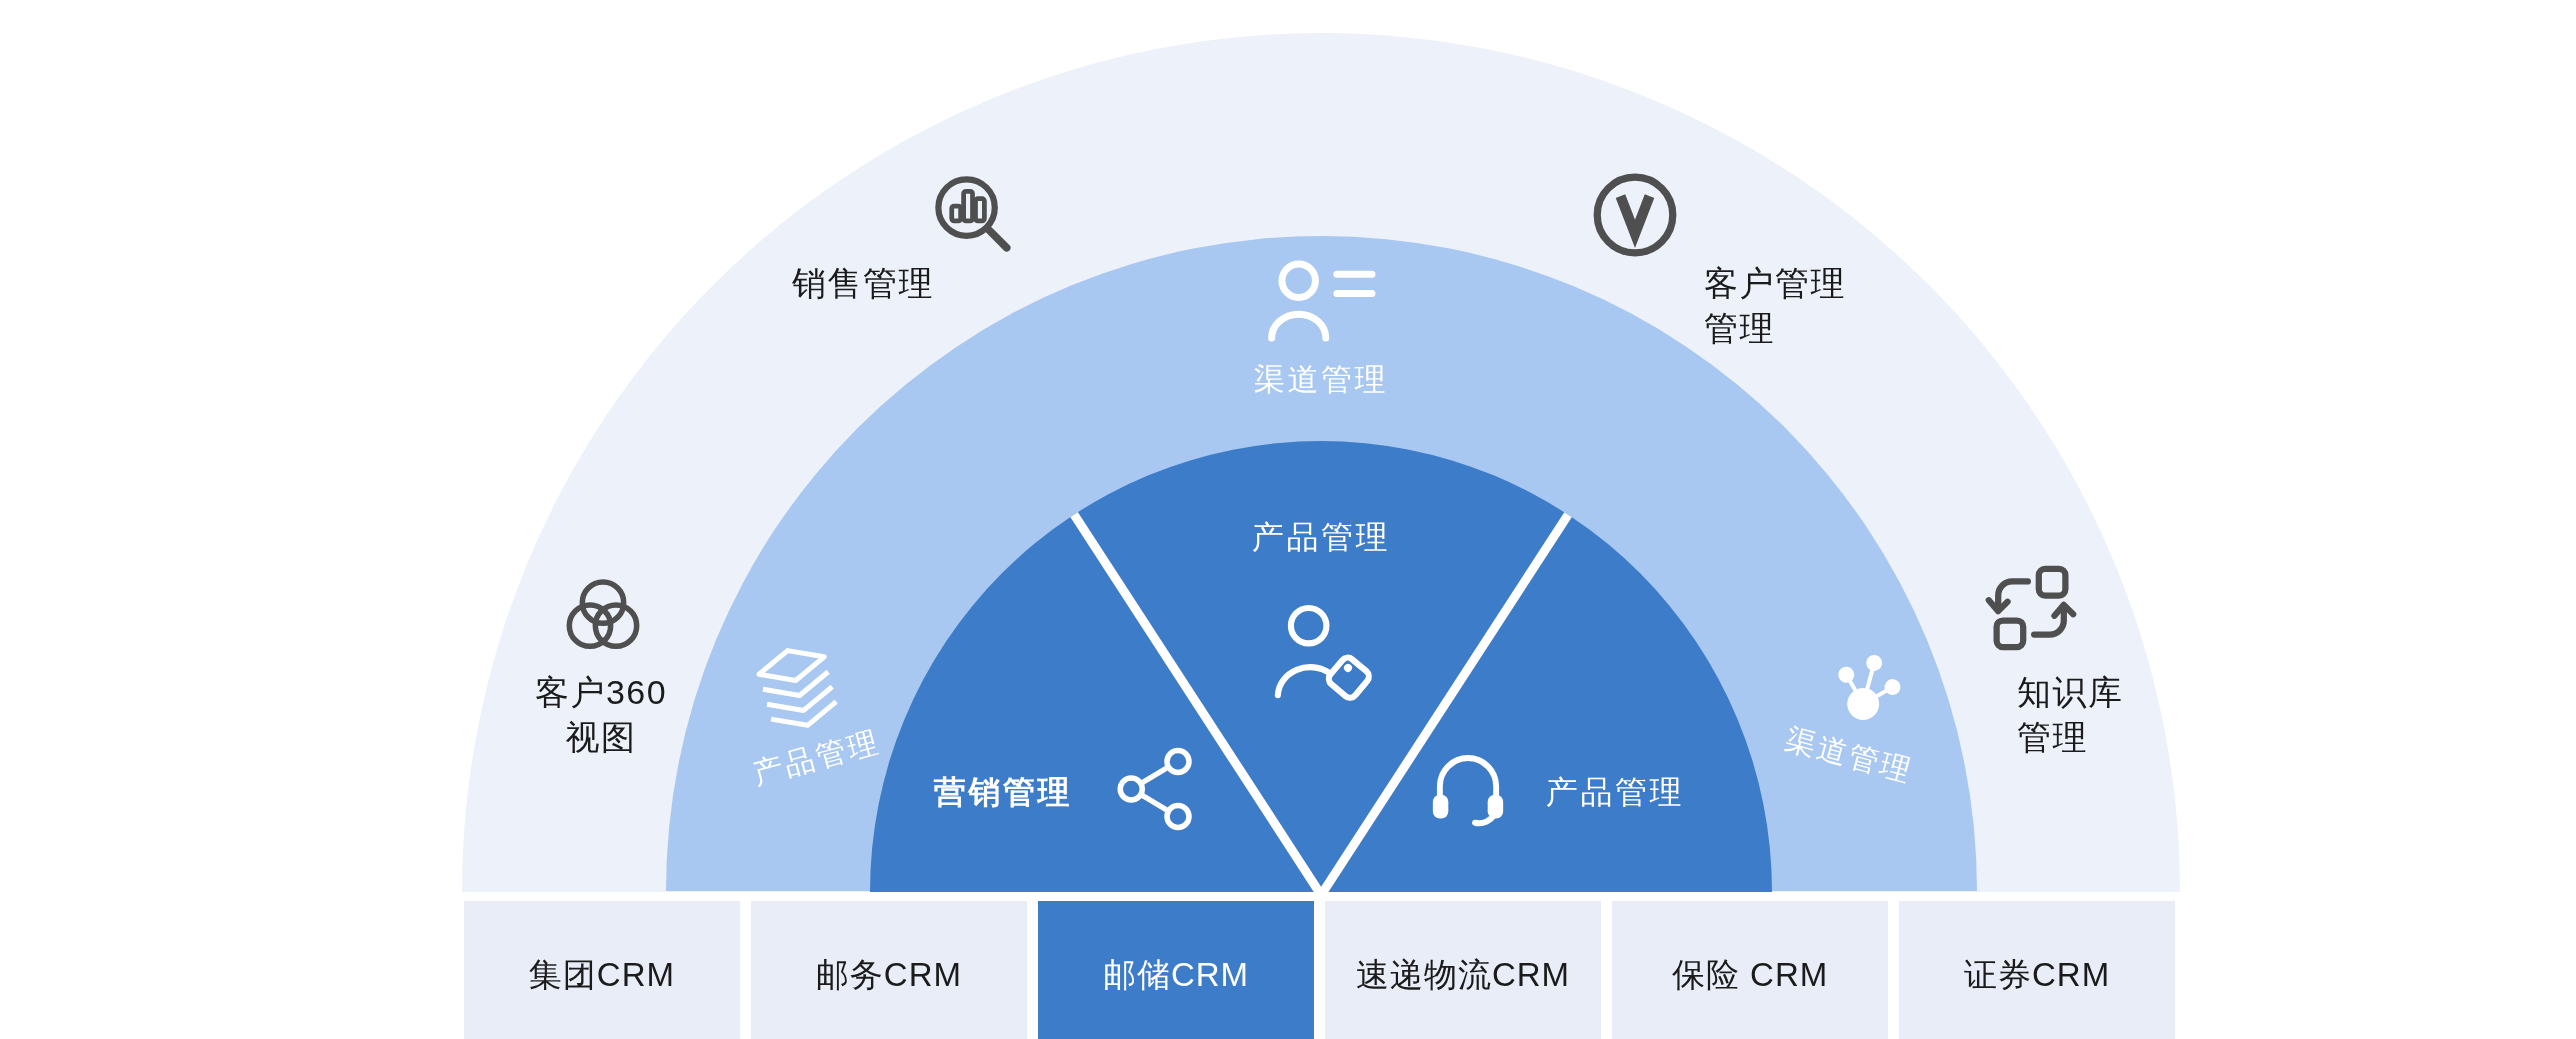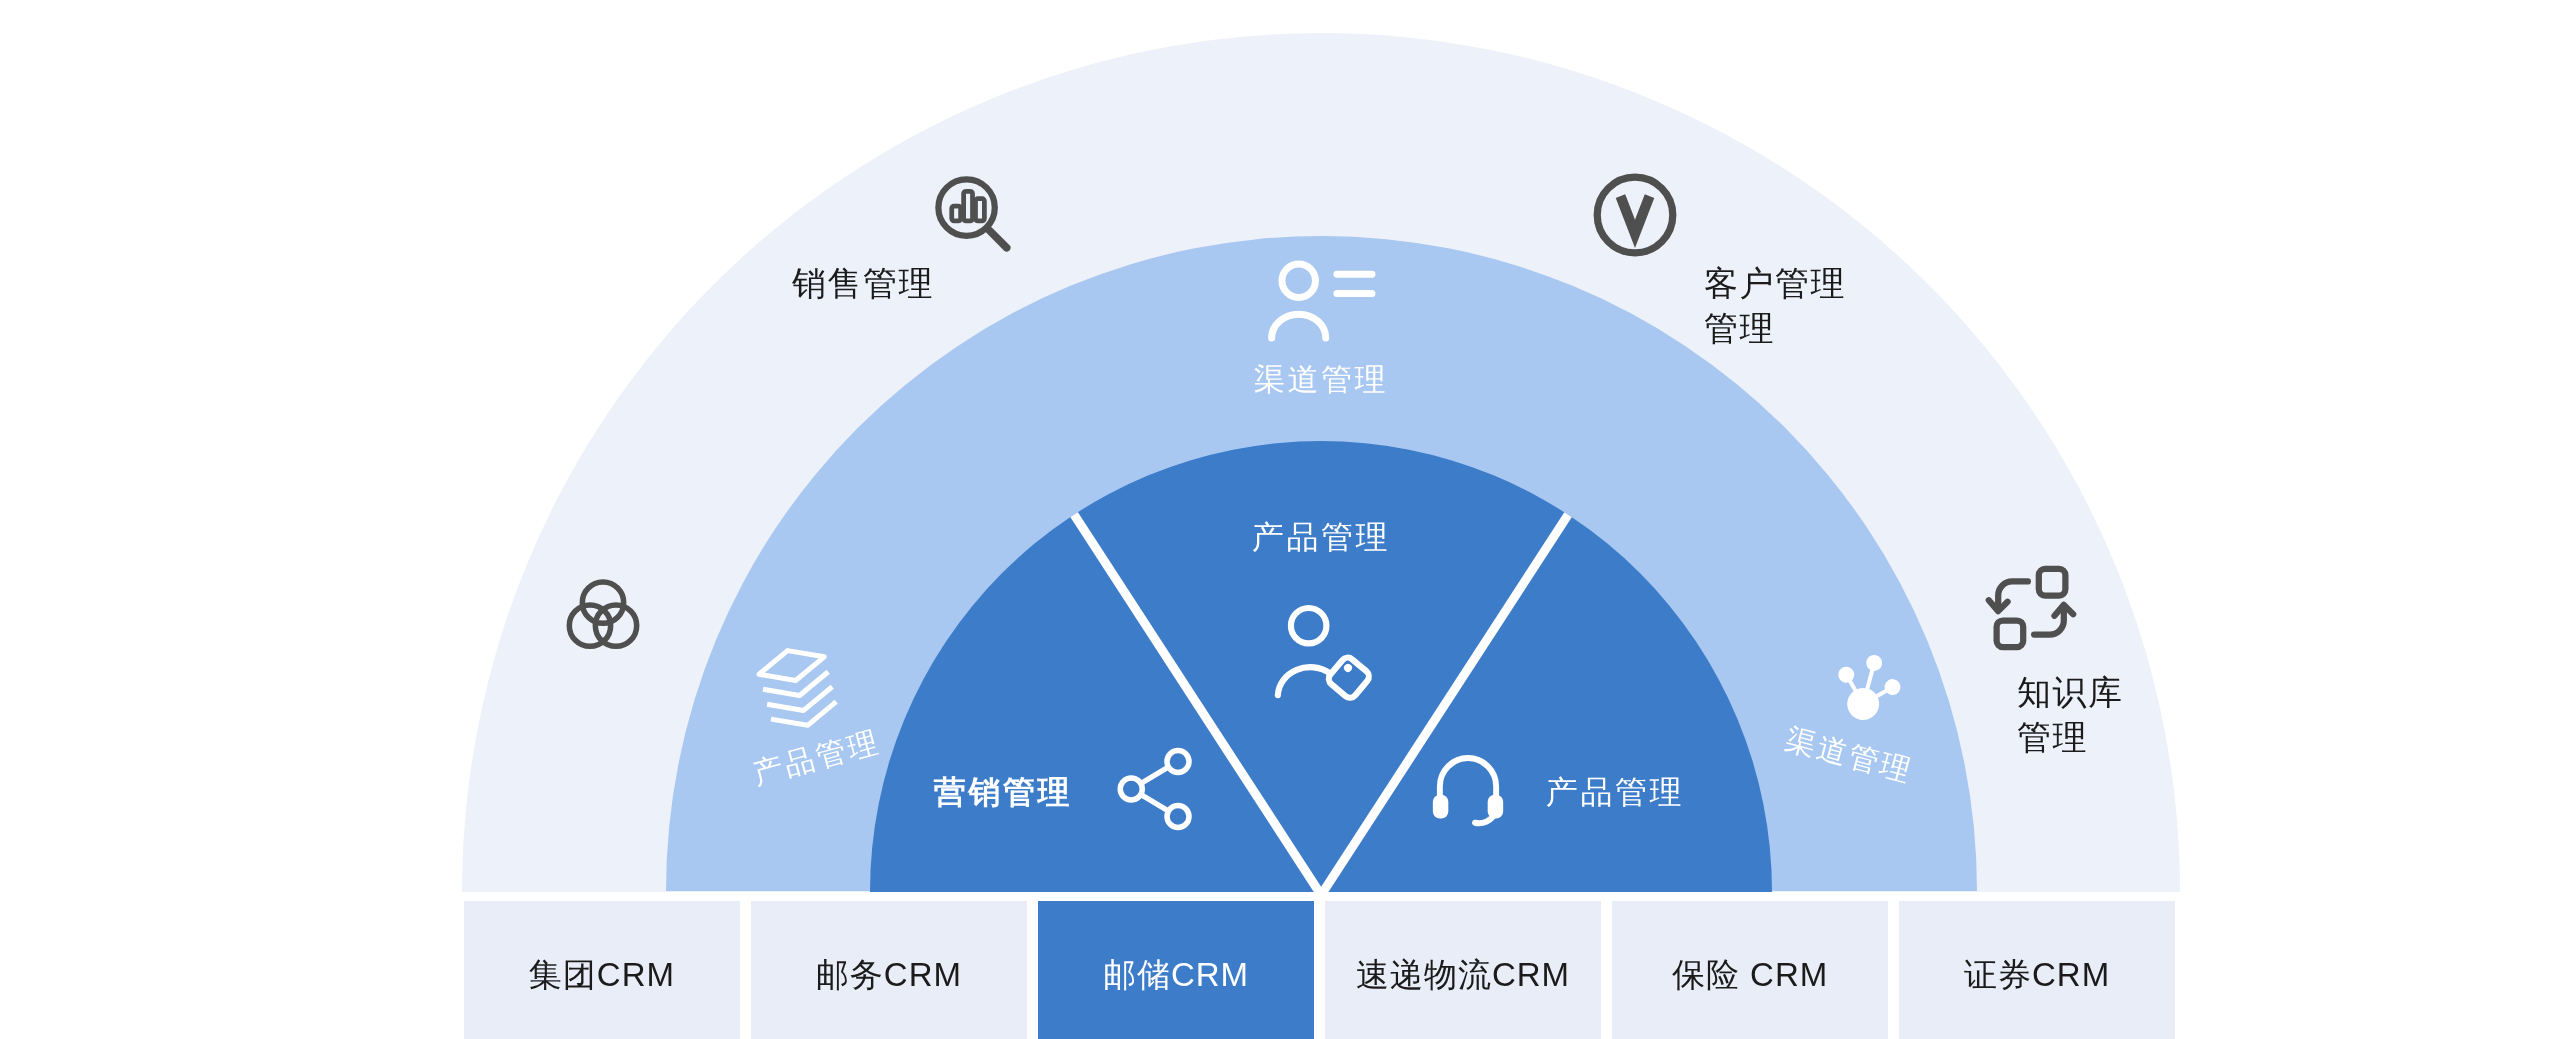--- a/index.html
+++ b/index.html
@@ -70,20 +70,24 @@
 
   <span class="abs" style="left:603px; top:618px;">
     <svg width="98" height="98" viewBox="0 0 64 64">
       <g fill="none" stroke="#4f4f4f" stroke-width="3.6">
         <circle cx="32" cy="22" r="13.5"></circle>
         <circle cx="23.5" cy="37" r="13.5"></circle>
         <circle cx="40.5" cy="37" r="13.5"></circle>
       </g>
     </svg>
   </span>
+  <div class="abs label-dark two-line" style="left:601px; top:715px; text-align:center;">
+    <div>客户360</div>
+    <div>视图</div>
+  </div>
 
   <span class="abs" style="left:2031px; top:608px;">
     <svg width="100" height="100" viewBox="0 0 64 64">
       <g fill="none" stroke="#4f4f4f" stroke-width="4" stroke-linejoin="round" stroke-linecap="round">
         <rect x="37" y="7" width="17" height="17" rx="4"></rect>
         <rect x="10" y="40" width="17" height="17" rx="4"></rect>
         <path d="M30 15 H20 a9 9 0 0 0 -9 9 v8"></path>
         <polyline points="5,27 11,34 17,28"></polyline>
         <path d="M34 49 H44 a9 9 0 0 0 9 -9 v-8"></path>
         <polyline points="47,37 53,30 59,36"></polyline>

